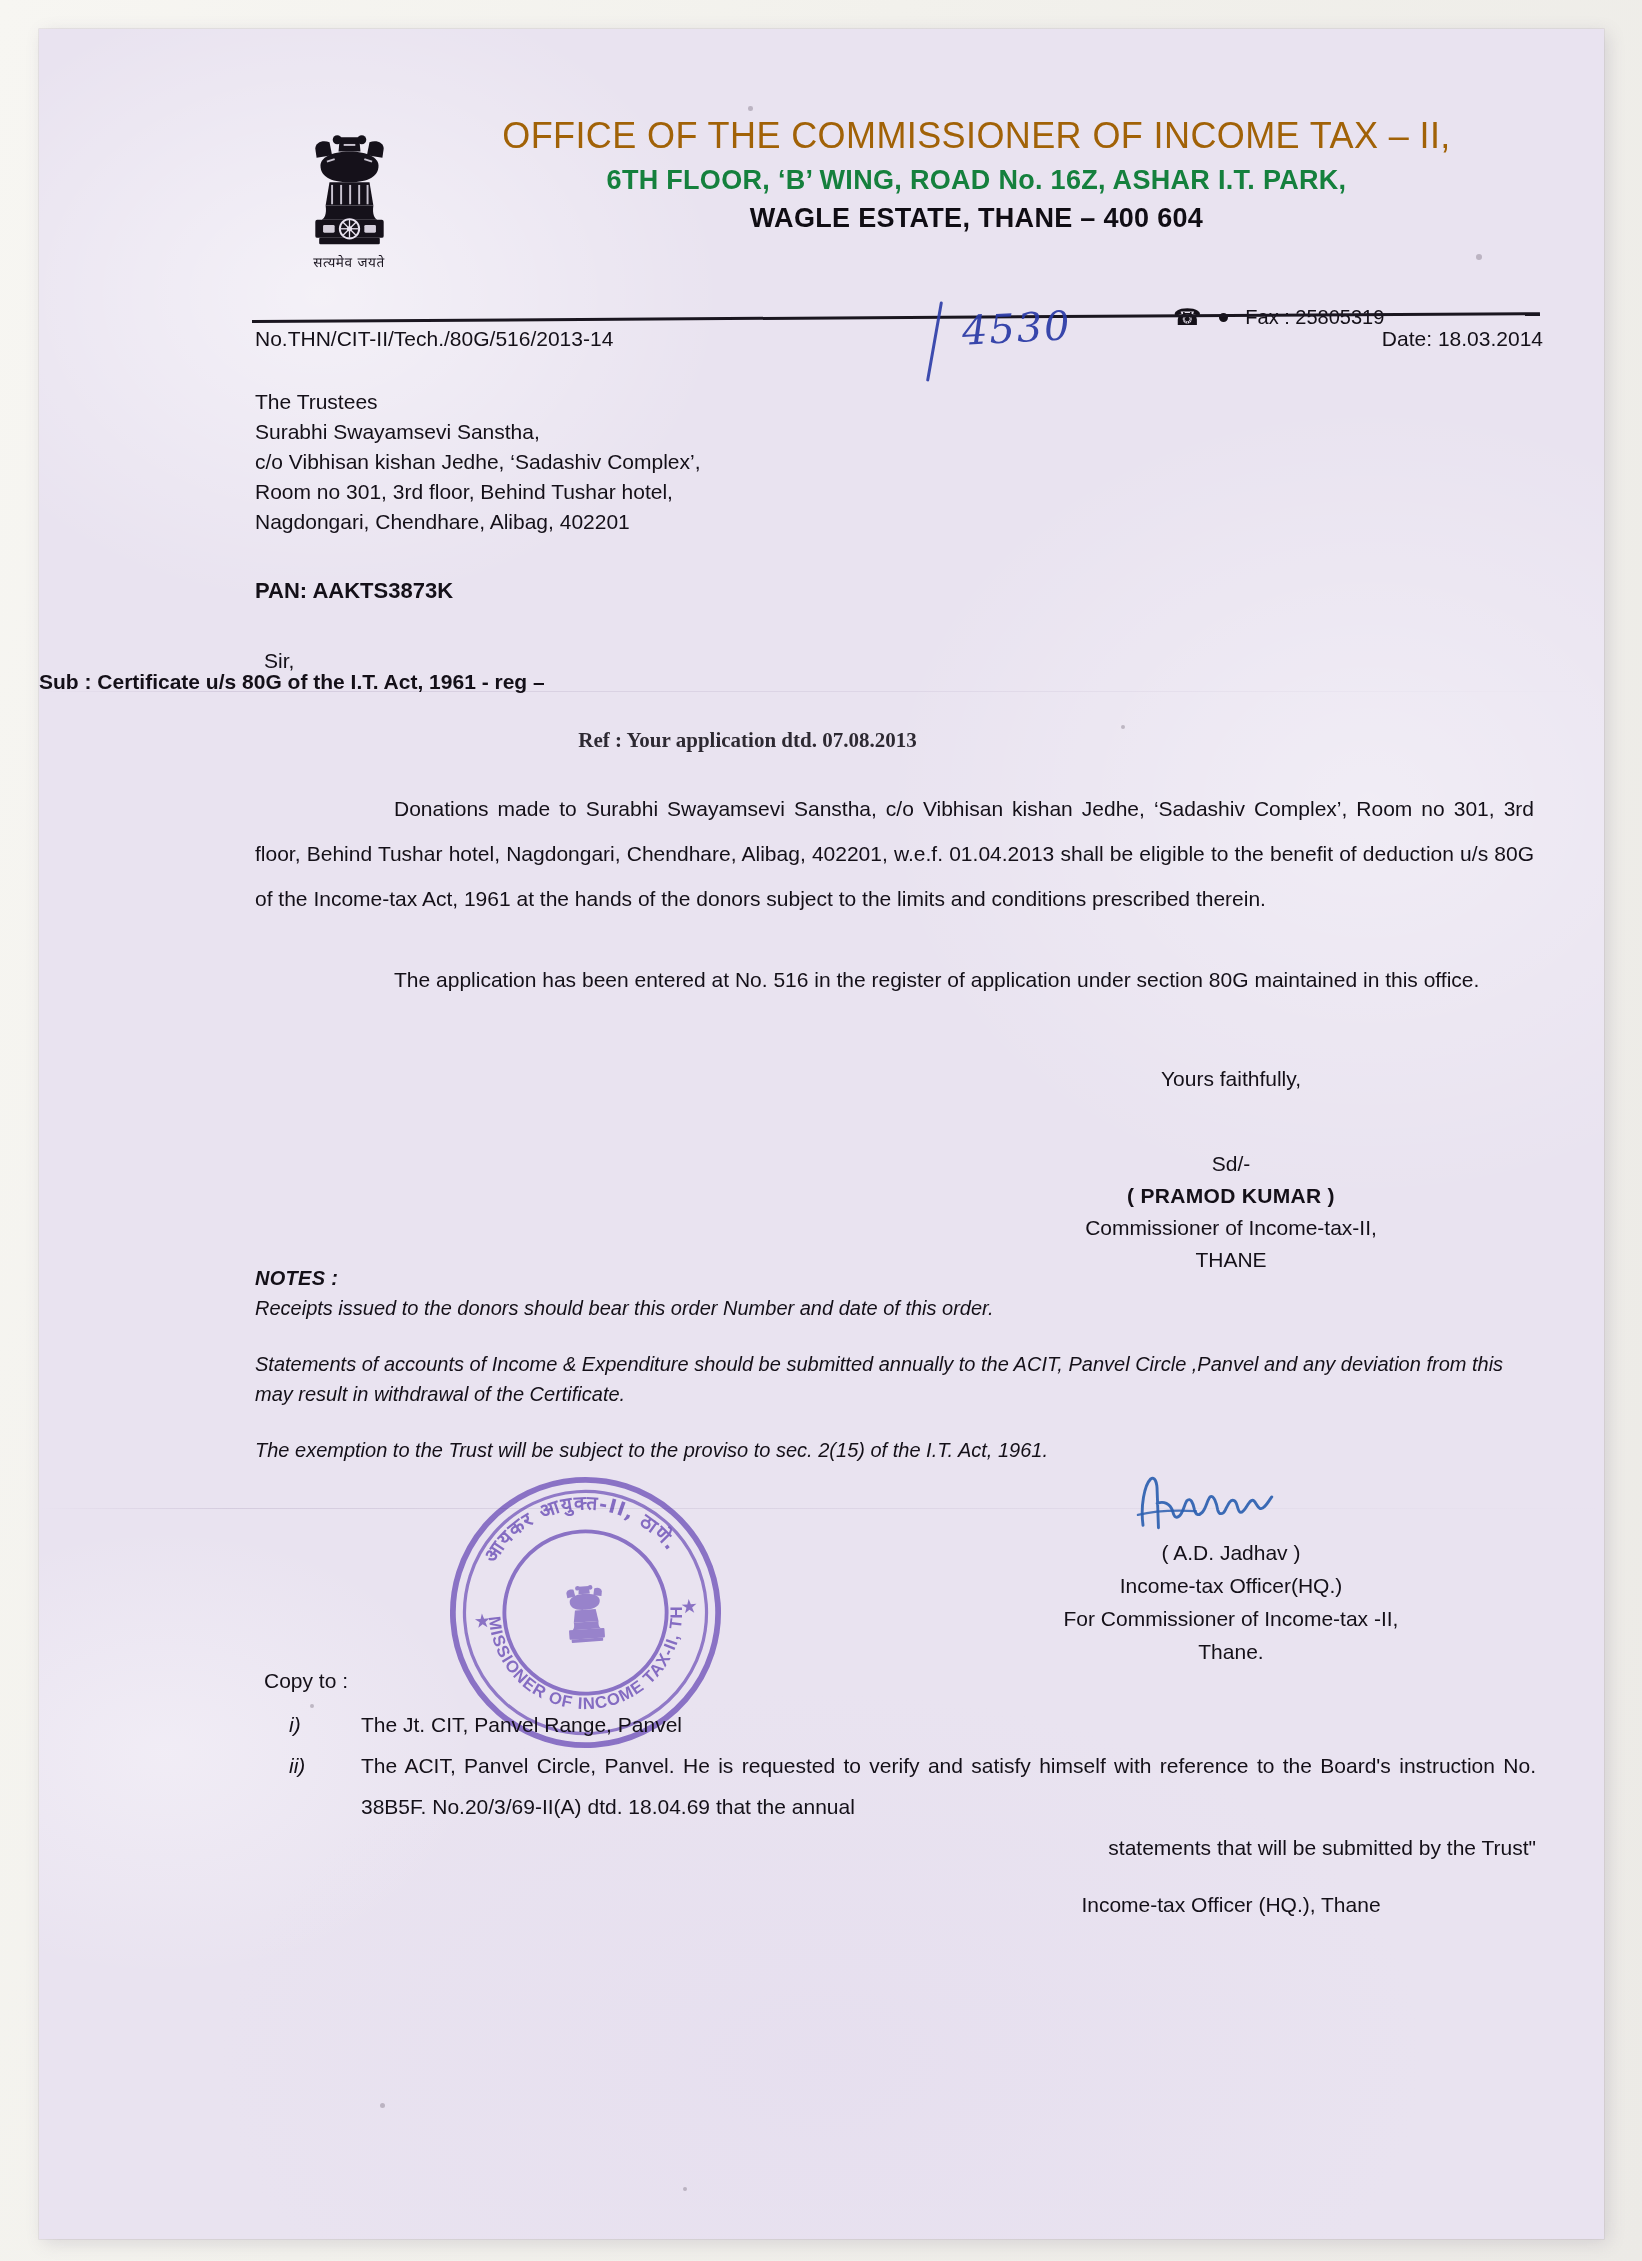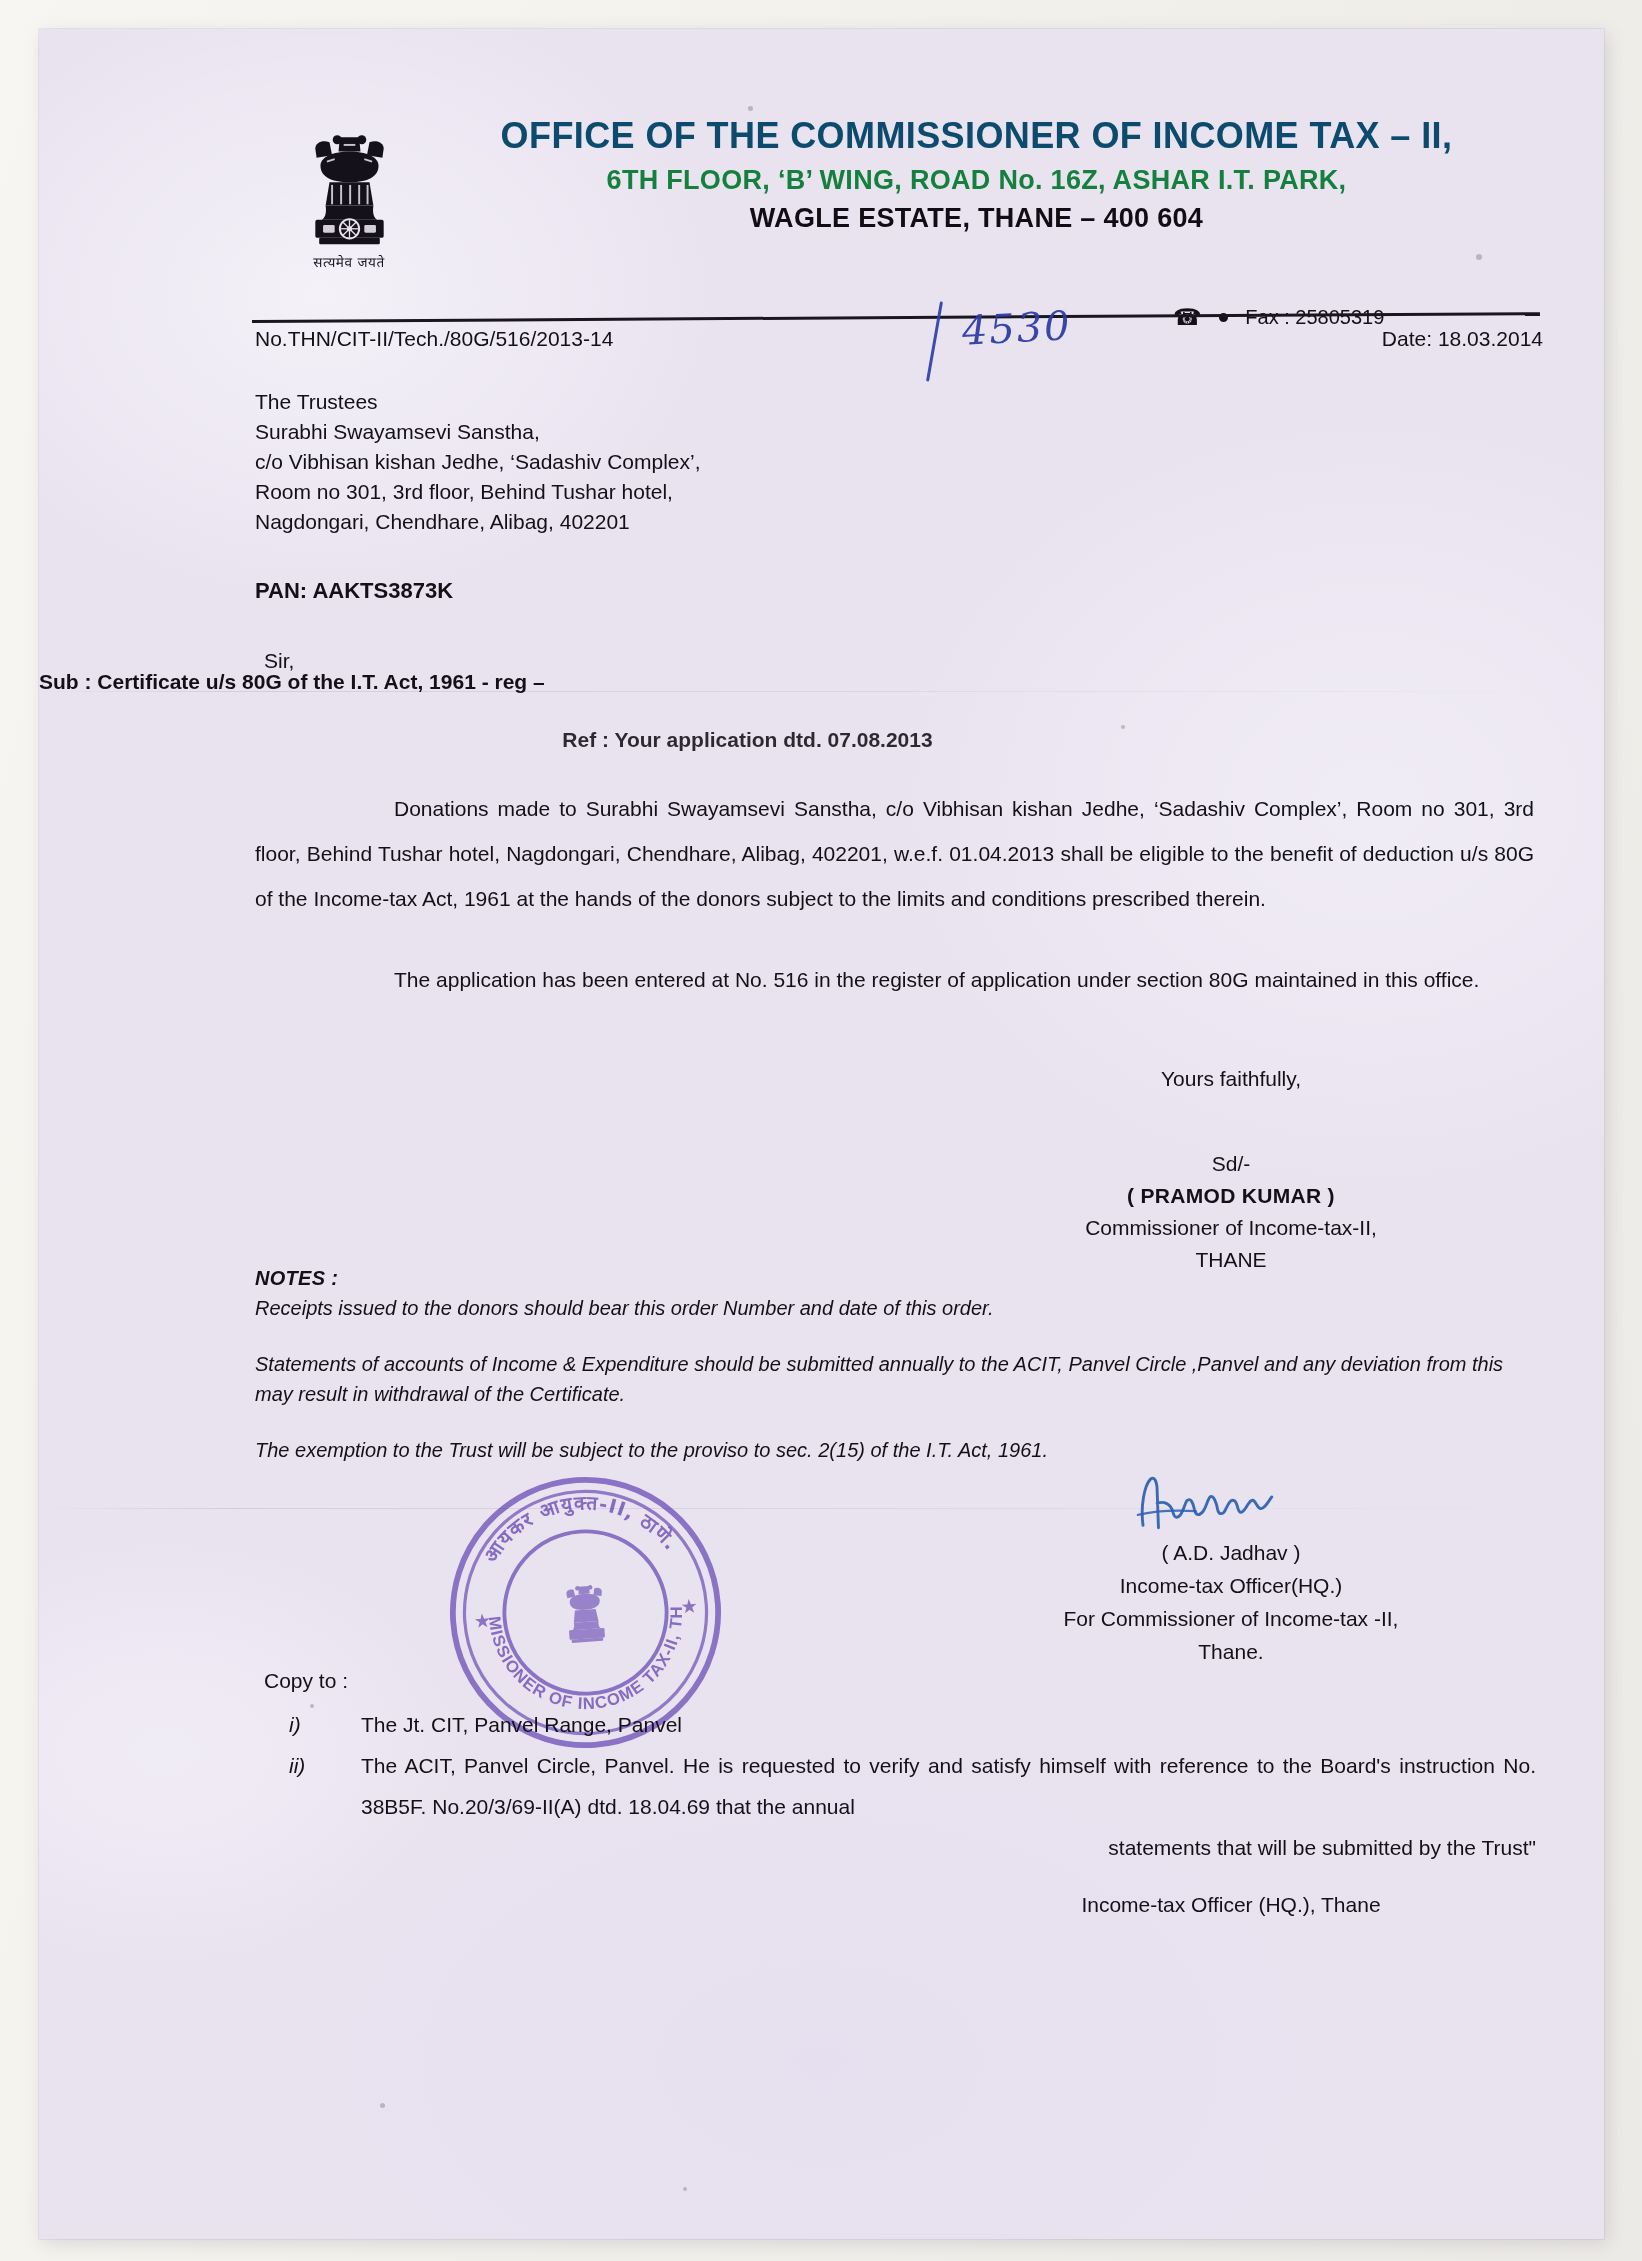--- a/index.html
+++ b/index.html
@@ -87,23 +87,23 @@
     margin-top: 1.3px;
   }
   .lh-lines {
     position: absolute;
     left: 361px; top: 18px;
     width: 1153px;
     text-align: center;
   }
   .lh1 {
     font-size: 36px;
-    font-weight: bold;
+    font-weight: normal;
     letter-spacing: 0.4px;
-    color: #0c4a6e;
+    color: #a16207;
     white-space: nowrap;
     text-align: center;
   }
   .lh2 {
     font-size: 27px;
     font-weight: bold;
     letter-spacing: 0.3px;
     margin-top: 7.7px;
     color: #15803d;
     white-space: nowrap;
@@ -210,20 +210,21 @@
     font-weight: bold;
   }
   .reference {
     position: absolute;
     left: 0; top: 699px;
     width: 1417px;
     text-align: center;
     font-size: 21px;
     font-weight: bold;
     opacity: 0.88;
+    font-family: Liberation Serif, serif;
   }
 
   .para {
     position: absolute;
     left: 216px;
     width: 1279px;
     font-size: 21px;
     line-height: 45px;
     text-align: justify;
     text-justify: inter-word;

